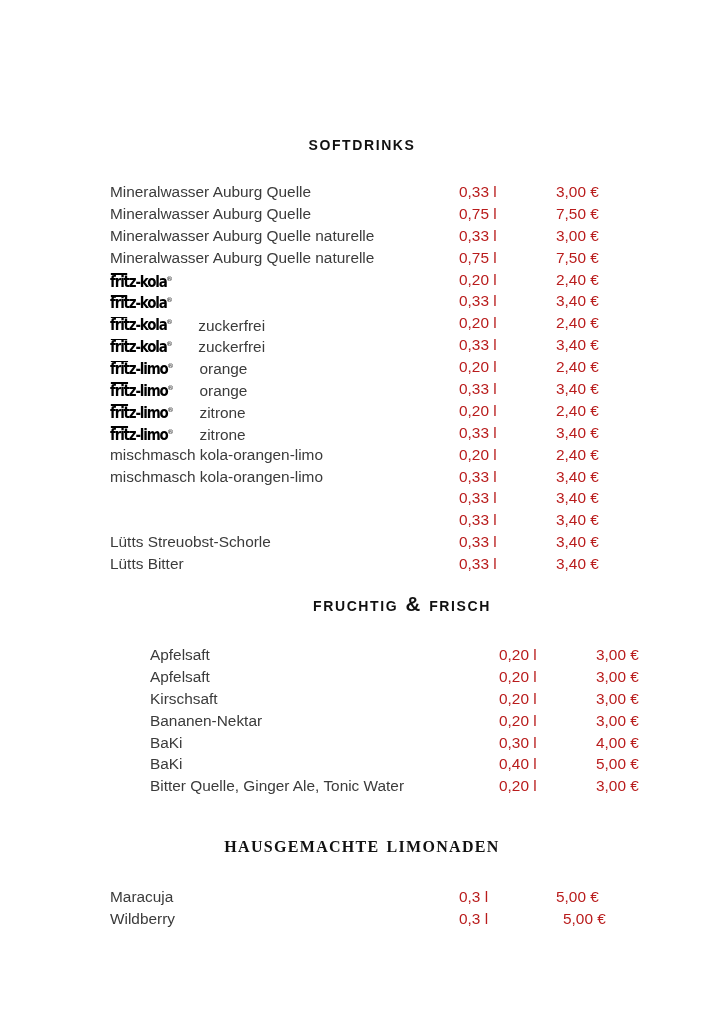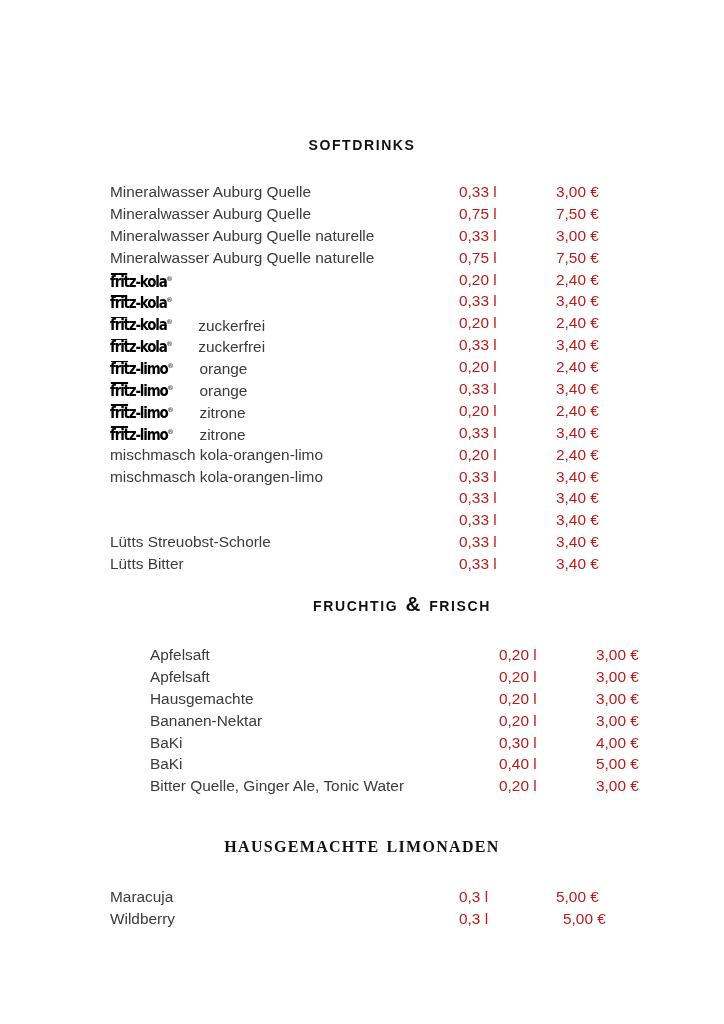--- a/index.html
+++ b/index.html
@@ -260,21 +260,21 @@
         <span class="name">Apfelsaft</span>
         <span class="vol">0,20 l</span>
         <span class="price">3,00 €</span>
       </div>
       <div class="row">
         <span class="name">Apfelsaft</span>
         <span class="vol">0,20 l</span>
         <span class="price">3,00 €</span>
       </div>
       <div class="row">
-        <span class="name">Hausgemachte</span>
+        <span class="name">Kirschsaft</span>
         <span class="vol">0,20 l</span>
         <span class="price">3,00 €</span>
       </div>
       <div class="row">
         <span class="name">Bananen-Nektar</span>
         <span class="vol">0,20 l</span>
         <span class="price">3,00 €</span>
       </div>
       <div class="row">
         <span class="name">BaKi</span>

